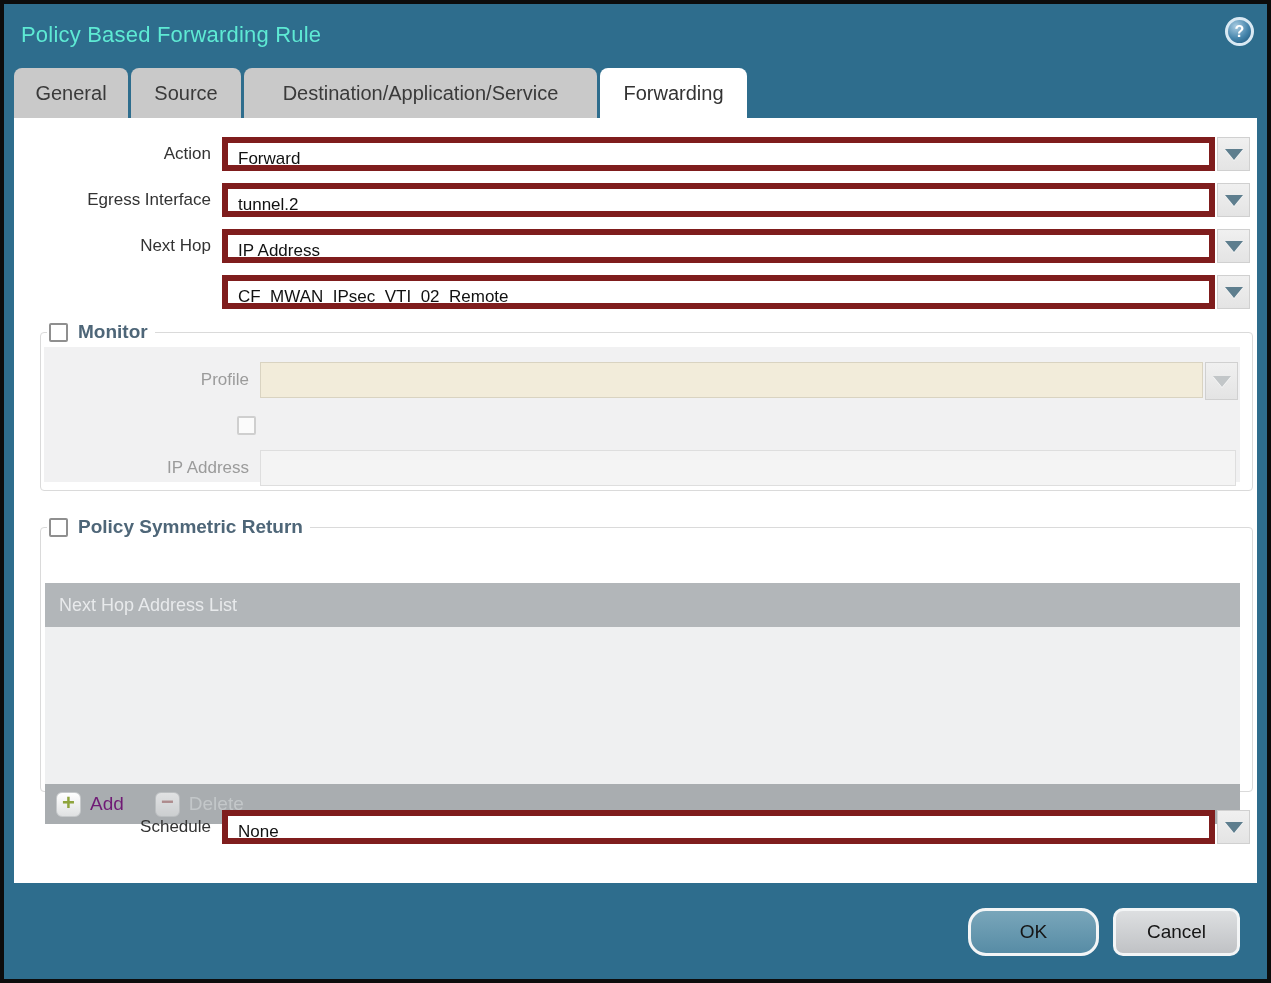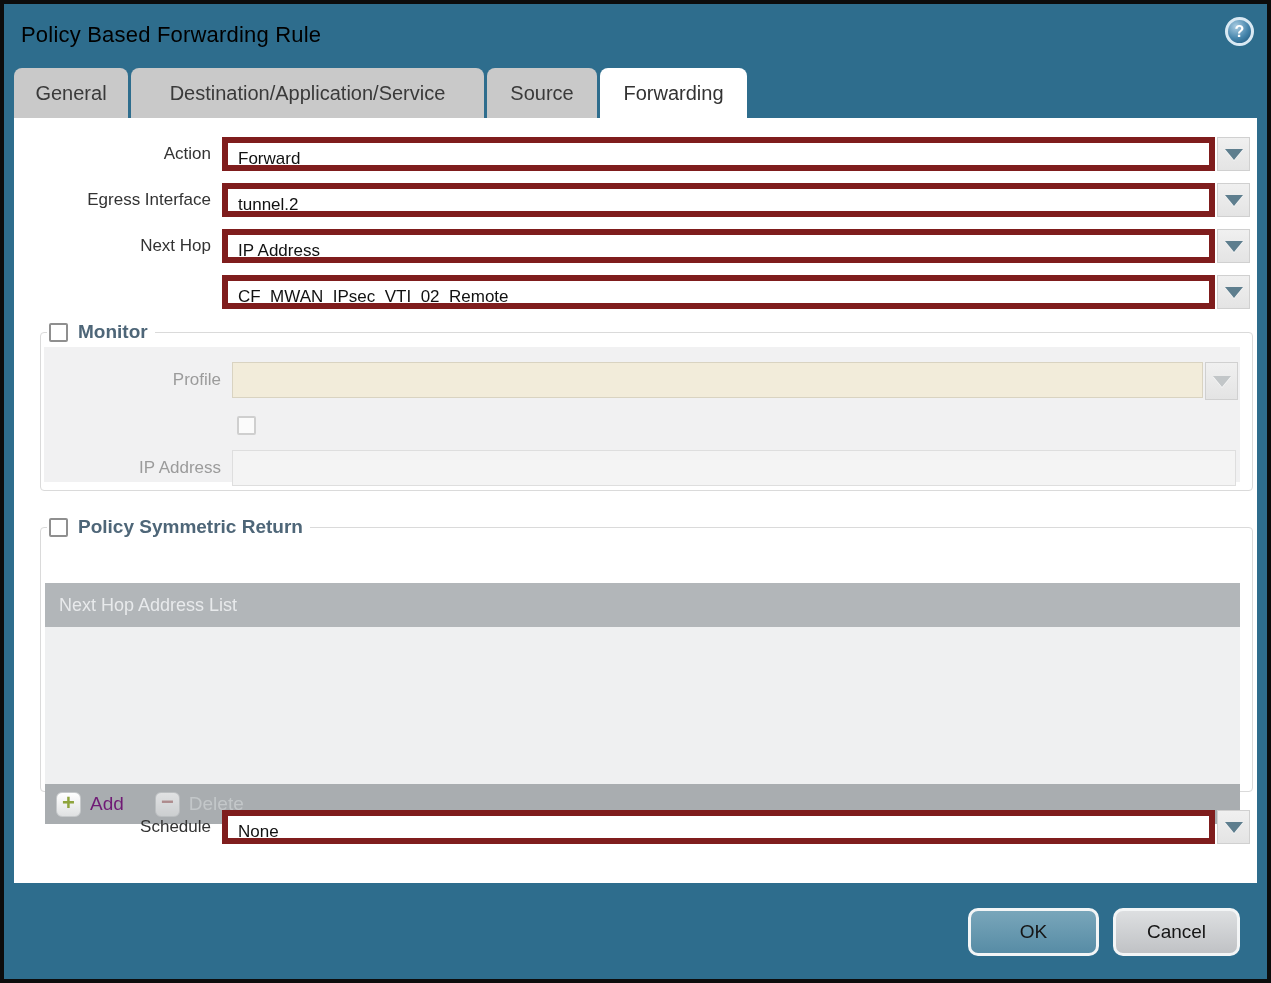--- a/index.html
+++ b/index.html
@@ -11,21 +11,21 @@
     width: 1271px; height: 983px;
     background: #2e6d8d;
     border: 4px solid #0c0c0c;
     overflow: hidden;
   }
 
   
   .titlebar { position: absolute; top:0; left:0; right:0; height:64px; }
   .title {
     position:absolute; left:17px; top:18px;
-    font-size:22px; color:#000000; letter-spacing:.2px;
+    font-size:22px; color:#5eead4; letter-spacing:.2px;
   }
   .help-icon {
     position:absolute; right:13px; top:13px;
     width:29px; height:29px; border-radius:50%;
     background: radial-gradient(circle at 35% 28%, #a9cce2, #4584ab 55%, #235d83 90%);
     border:3px solid #d9e9f3;
     color:#ffffff; font-weight:bold; font-size:16px;
     display:flex; align-items:center; justify-content:center;
     cursor:pointer;
   }
@@ -104,21 +104,21 @@
   }
   .checkbox.disabled { border-color:#cfcfcf; background:#fbfbfb; }
 
   .monitor-panel {
     background:#f1f1f2; height:100%;
     padding:15px 2px 0 0;
   }
   .m-row { display:flex; }
   .m-label {
     width:188px; padding-right:11px; text-align:right;
-    font-size:17px; color:#9b9b9b; line-height:36px; flex-shrink:0;
+    font-size:17px; color:#9b9b9b; line-height:36px; flex-shrink:0;margin-left:28px;
   }
   .field-cream {
     flex:1; height:36px;
     background:#f2ecda; border:1px solid #d9d3c1;
   }
   .field-disabled {
     flex:1; height:36px;
     background:#f4f4f4; border:1px solid #dedede;
   }
   .cb-row {
@@ -162,44 +162,44 @@
     gap:14px; padding:25px 27px 0 0;
   }
   .btn {
     height:48px; border-radius:10px;
     border:3px solid #f3f5f6;
     font-size:19px; color:#151515;
     display:flex; align-items:center; justify-content:center;
     cursor:pointer;
     font-family:"Liberation Sans", sans-serif;
   }
-  .btn-ok { width:131px; background:linear-gradient(#79a6ba,#578ca5); }
+  .btn-ok { width:131px; background:linear-gradient(#79a6ba,#578ca5);border-radius:18px; }
   .btn-cancel { width:127px; background:linear-gradient(#dddfe1,#c0c2c5); }
 </style>
 </head>
 <body>
 
 <div class="dialog">
 
   <div class="titlebar">
     <div class="title">Policy Based Forwarding Rule</div>
     <div class="help-icon">
       <span>?</span>
     </div>
   </div>
 
   <div class="tabs">
     <div class="tab tab-general">
       <span>General</span>
     </div>
+    <div class="tab tab-source">
+      <span>Source</span>
+    </div>
     <div class="tab tab-dest">
       <span>Destination/Application/Service</span>
-    </div>
-    <div class="tab tab-source">
-      <span>Source</span>
     </div>
     <div class="tab tab-forwarding active">
       <span>Forwarding</span>
     </div>
   </div>
 
   <div class="content">
 
     <div class="form-row">
       <div class="form-label">Action</div>

